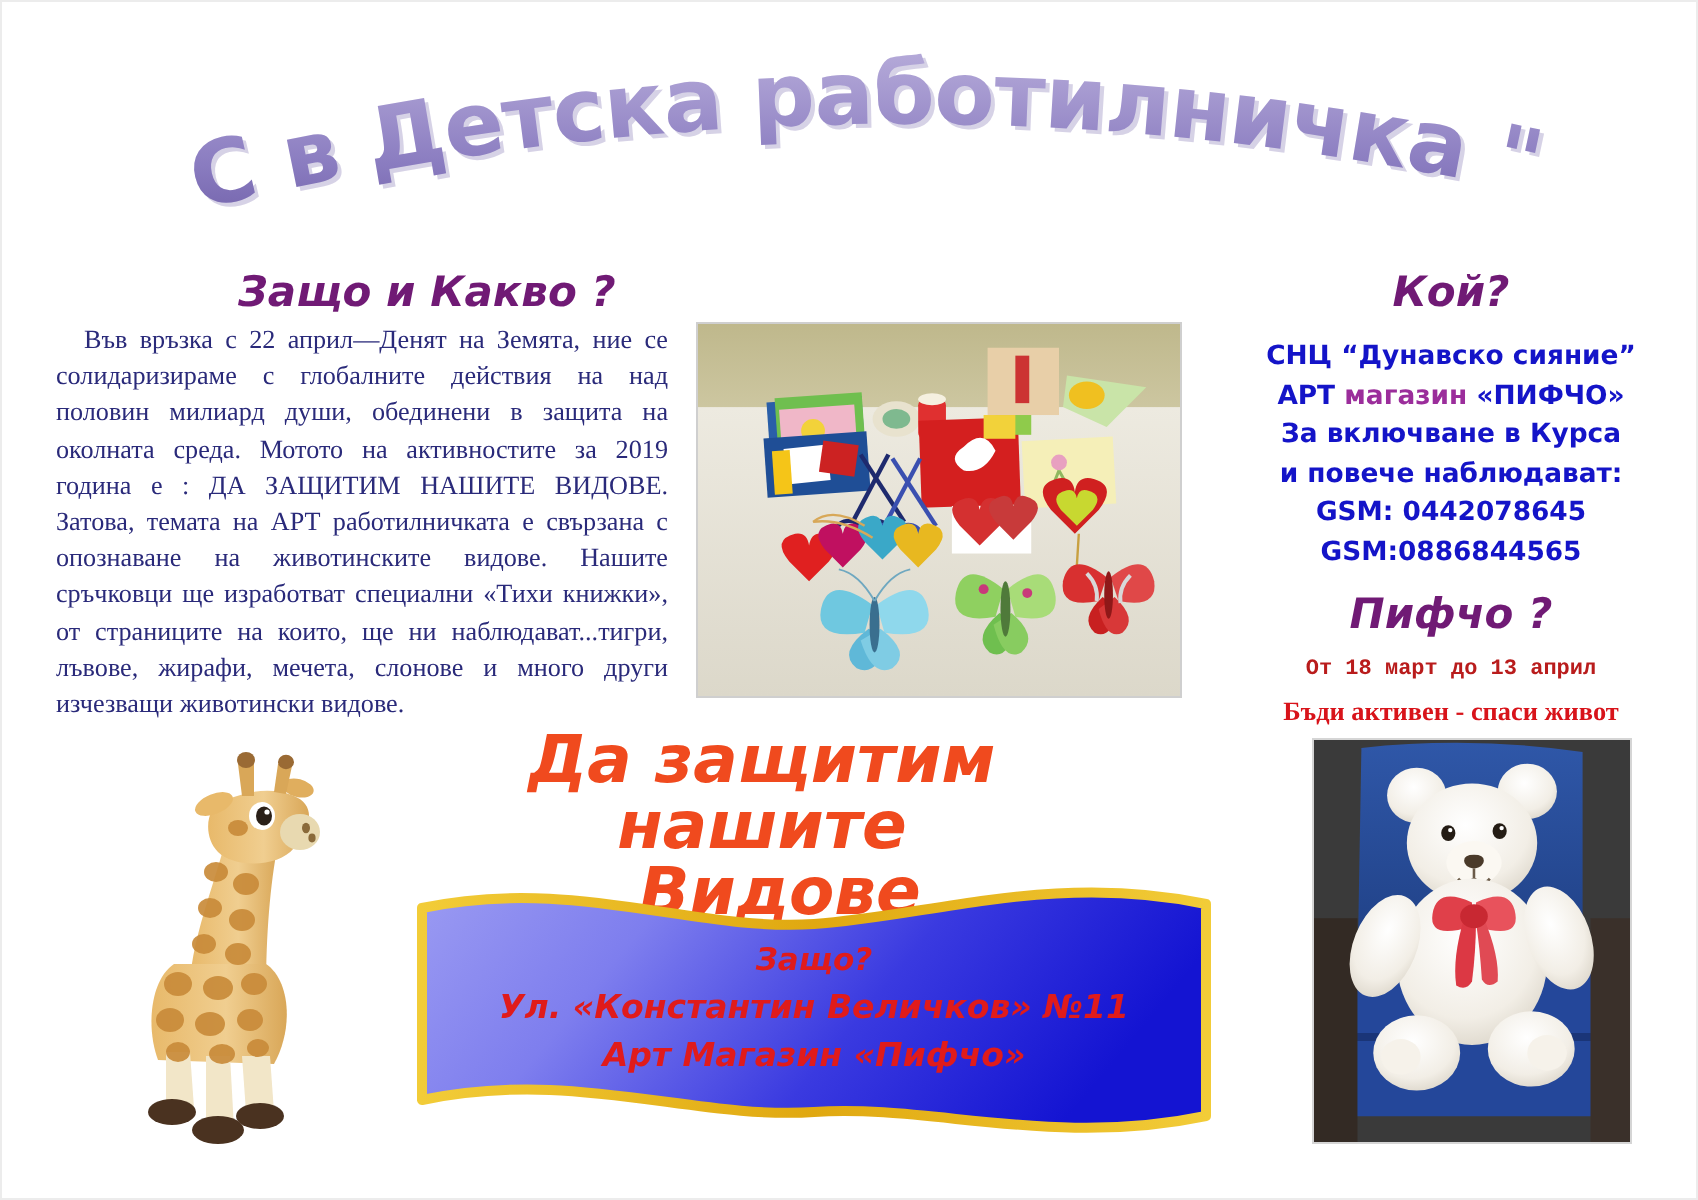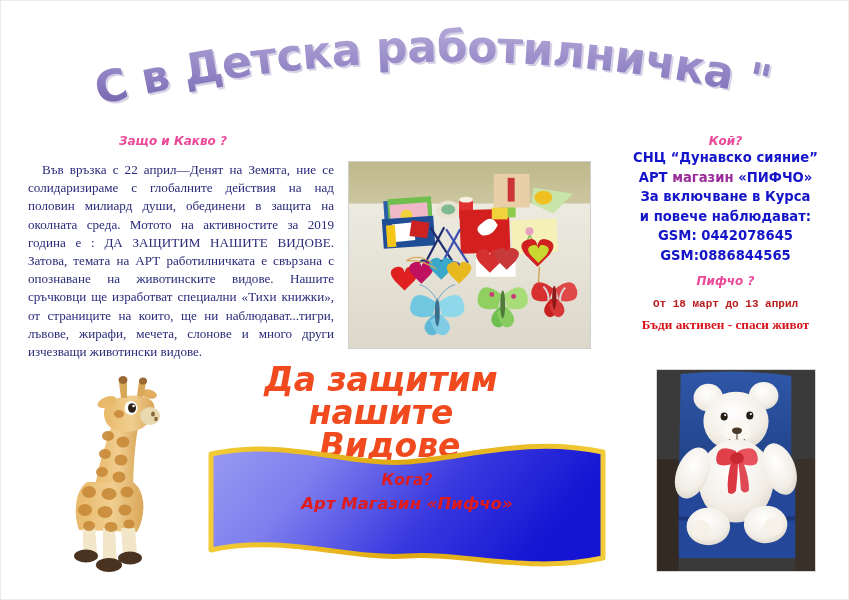--- a/index.html
+++ b/index.html
@@ -33,22 +33,22 @@
     font-weight: 700;
     font-size: 44px;
     letter-spacing: -0.5px;
   }
 
   
   .hdr-red {
     font-family: "DejaVu Sans", sans-serif;
     font-weight: 700;
     font-style: italic;
-    color: #ec4899;
-    font-size: 12px;
+    color: #701a75;
+    font-size: 21px;
     white-space: nowrap;
   }
 
   
   #why-heading {
     position: absolute;
     left: 118px; top: 133px;
   }
   #body-text {
     position: absolute;
@@ -74,21 +74,21 @@
   }
   #craft-photo svg { display:block; width:100%; height:100%; }
 
   
   #right-col {
     position: absolute;
     left: 600px; top: 133px;
     width: 249px;
     text-align: center;
   }
-  #who-heading { display:block; }
+  #who-heading { display:block; margin-bottom: 11px; }
   .blue-line {
     font-family: "DejaVu Sans", sans-serif;
     font-weight: 700;
     font-size: 13.2px;
     color: #1414C8;
     line-height: 19.5px;
     white-space: nowrap;
   }
   .purple-word { color: #9B2D9B; }
   #when-heading { display:block; margin-top: 9px; margin-bottom: 5px; }
@@ -462,17 +462,18 @@
                C90,-4 150,24 210,20
                C268,16 330,-6 406,10
                L406,116
                C330,132 268,110 210,114
                C150,118 90,92 14,108
                Z" fill="url(#banGrad)" stroke="url(#banBorder)" stroke-width="5" stroke-linejoin="round"></path>
     </svg>
   </div>
 
   <div id="banner-text">
-    <div class="bl-1">Кога?</div>
+    <div class="bl-1">Защо?</div>
+    <div class="bl-2">Ул. «Константин Величков» №11</div>
     <div class="bl-3">Арт Магазин «Пифчо»</div>
   </div>
 
 </div>
 
 </body></html>

